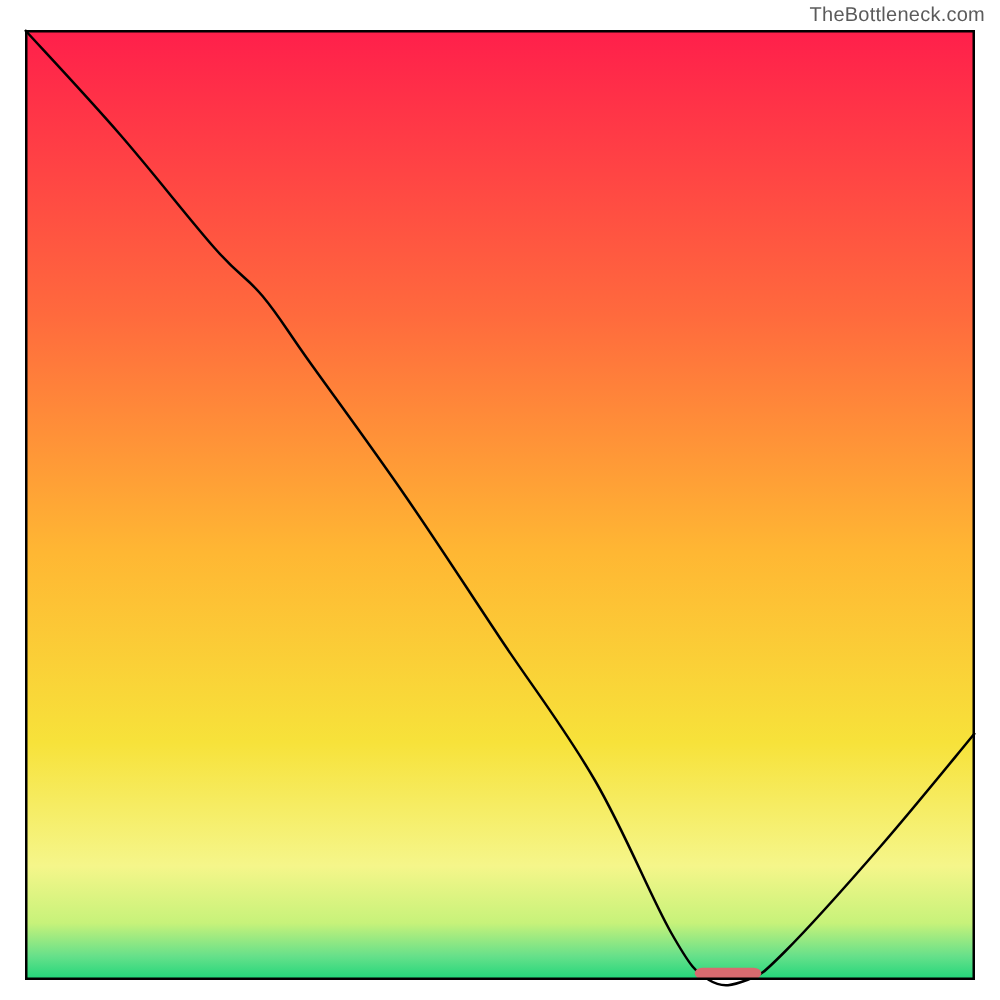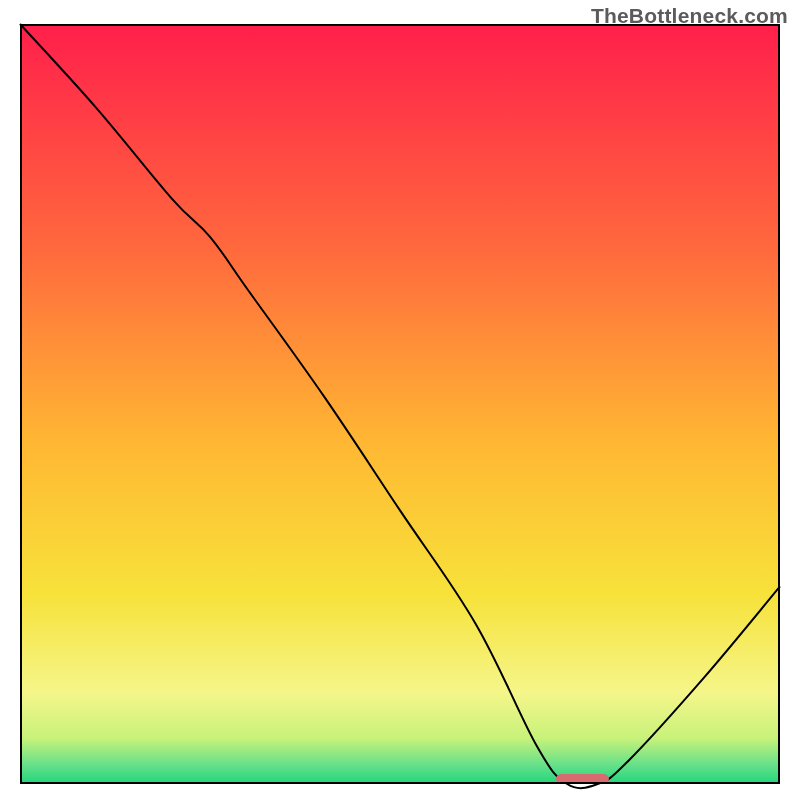--- a/index.html
+++ b/index.html
@@ -9,22 +9,22 @@
     height: 800px;
     background: #ffffff;
     position: relative;
     font-family: Arial, sans-serif;
   }
   .watermark {
     position: absolute;
     top: 4px;
     right: 12px;
     color: #5b5b5b;
-    font-size: 21px;
-    font-weight: bold;
+    font-size: 16px;
+    font-weight: normal;
     letter-spacing: 0.2px;
   }
   .plot-area {
     position: absolute;
     left: 20px;
     top: 24px;
     width: 760px;
     height: 760px;
   }
   .gradient-bg {

